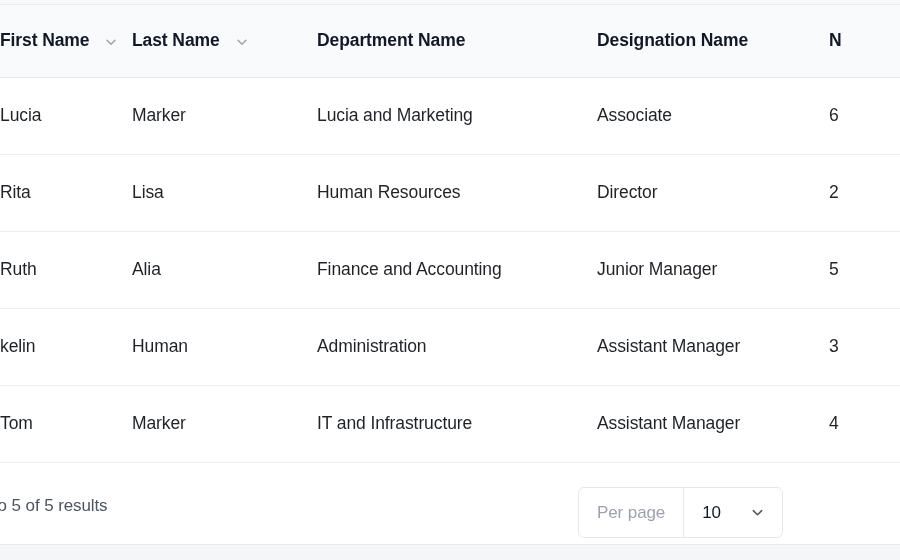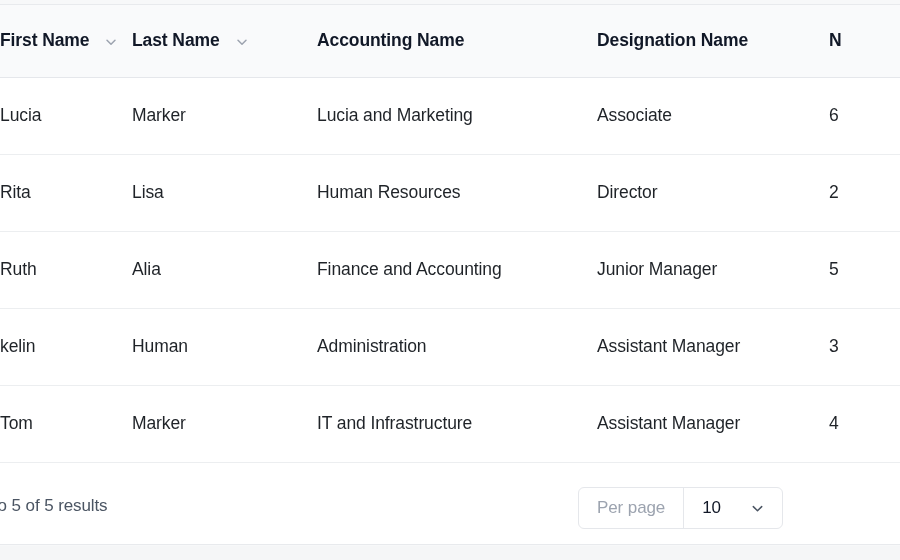--- a/index.html
+++ b/index.html
@@ -98,21 +98,21 @@
     left:12px;
     font-size:17px;
     color:#4b5563;
     letter-spacing:-0.1px;
     white-space:nowrap;
   }
   .perpage-pill {
     position:absolute;
     left:638px;
     top:20px;
-    height:42px;
+    height:51px;
     display:flex;
     align-items:stretch;
     border:1px solid #e5e7eb;
     border-radius:6px;
     background:#ffffff;
     overflow:hidden;
   }
   .perpage-label {
     display:flex; align-items:center;
     padding:0 18px;
@@ -166,21 +166,21 @@
               <span>Last Name</span>
               <span class="sort-icon">
                 <svg viewBox="0 0 16 16" fill="none" xmlns="http://www.w3.org/2000/svg">
                   <path d="M4 6.2 L8 10.2 L12 6.2" stroke="#9ca3af" stroke-width="1.5" stroke-linecap="round" stroke-linejoin="round"></path>
                 </svg>
               </span>
             </span>
           </th>
           <th class="col-dept">
             <span class="th-inner">
-              <span>Accounting Name</span>
+              <span>Department Name</span>
             </span>
           </th>
           <th class="col-desig">
             <span class="th-inner">
               <span>Designation Name</span>
             </span>
           </th>
           <th class="col-num">
             <span class="th-inner">
               <span>N</span>

